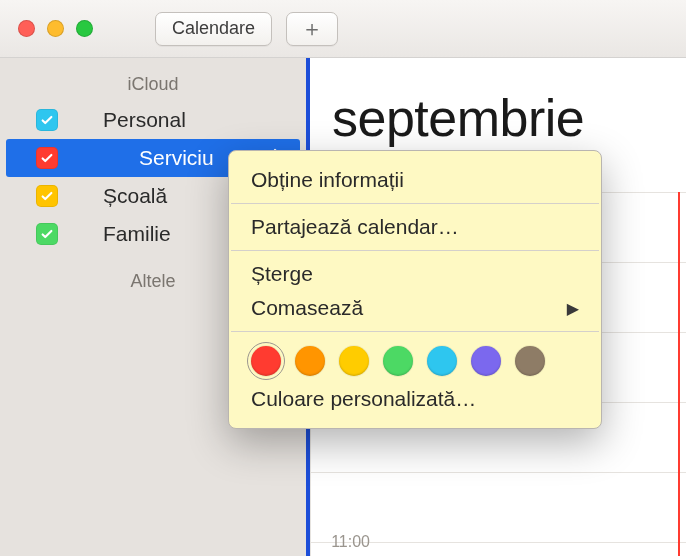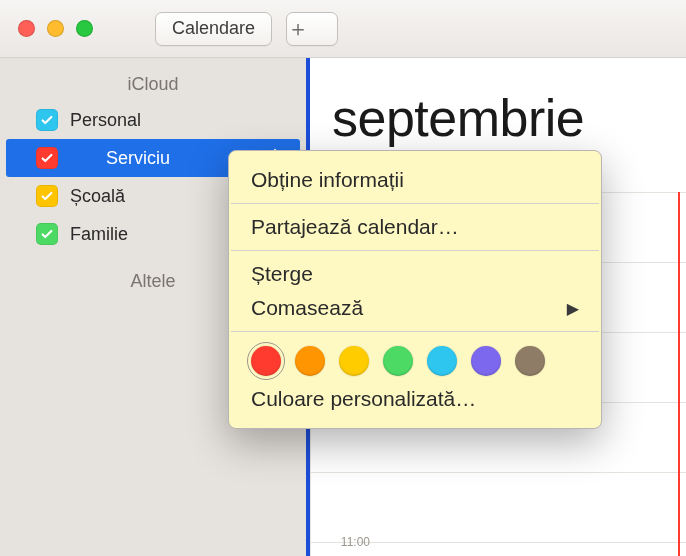--- a/index.html
+++ b/index.html
@@ -39,21 +39,21 @@
   .dot.yellow { background: #febc2e; }
   .dot.green { background: #28c840; }
   .tbutton {
     height: 34px;
     border: 1px solid #c4c0bc;
     border-radius: 7px;
     background: linear-gradient(#ffffff, #f3f1ee);
     font-size: 18px;
     color: #3d3d3d;
     padding: 0 16px;
-    display: flex; align-items: center; 
+    display: flex; align-items: center; justify-content: center;
     box-shadow: 0 1px 0 rgba(0,0,0,0.04);
   }
   .tbutton.add { width: 52px; padding: 0; }
   .plus { font-size: 22px; color: #6d6d6d; font-weight: 300; }
   .body {
     display: flex;
     height: calc(100% - 58px);
   }
   .sidebar {
     width: 310px;
@@ -77,22 +77,23 @@
   }
   .cal-item.selected {
     background: #1f6fe8;
     color: #fff;
     border-radius: 3px;
     margin: 0 6px;
     padding-left: 30px;
     gap: 48px;
   }
   .cal-item .label {
-    font-size: 18px;
+    font-size: 21px;
     color: #2a2a2a;
+    margin-left: 33px;
   }
   .cal-item.selected .label { color: #fff; }
   .checkbox {
     width: 22px; height: 22px; border-radius: 5px;
     display: flex; align-items: center; justify-content: center;
     box-shadow: inset 0 0 0 1px rgba(0,0,0,0.08);
   }
   .checkbox svg { width: 14px; height: 14px; }
   .chev {
     margin-left: auto;
@@ -116,21 +117,21 @@
     top: 134px;
     left: 0; right: 0; bottom: 0;
   }
   .gridline {
     height: 1px; background: #e6e3df;
     position: absolute; left: 70px; right: 0;
   }
   .timelabel {
     position: absolute;
     right: 626px;
-    font-size: 12px;
+    font-size: 16px;
     color: #9a958e;
     transform: translateY(-50%);
     width: 70px;
     text-align: right;
     padding-right: 10px;
   }
   .vline {
     position: absolute;
     top: 0; bottom: 0;
     width: 1px;

